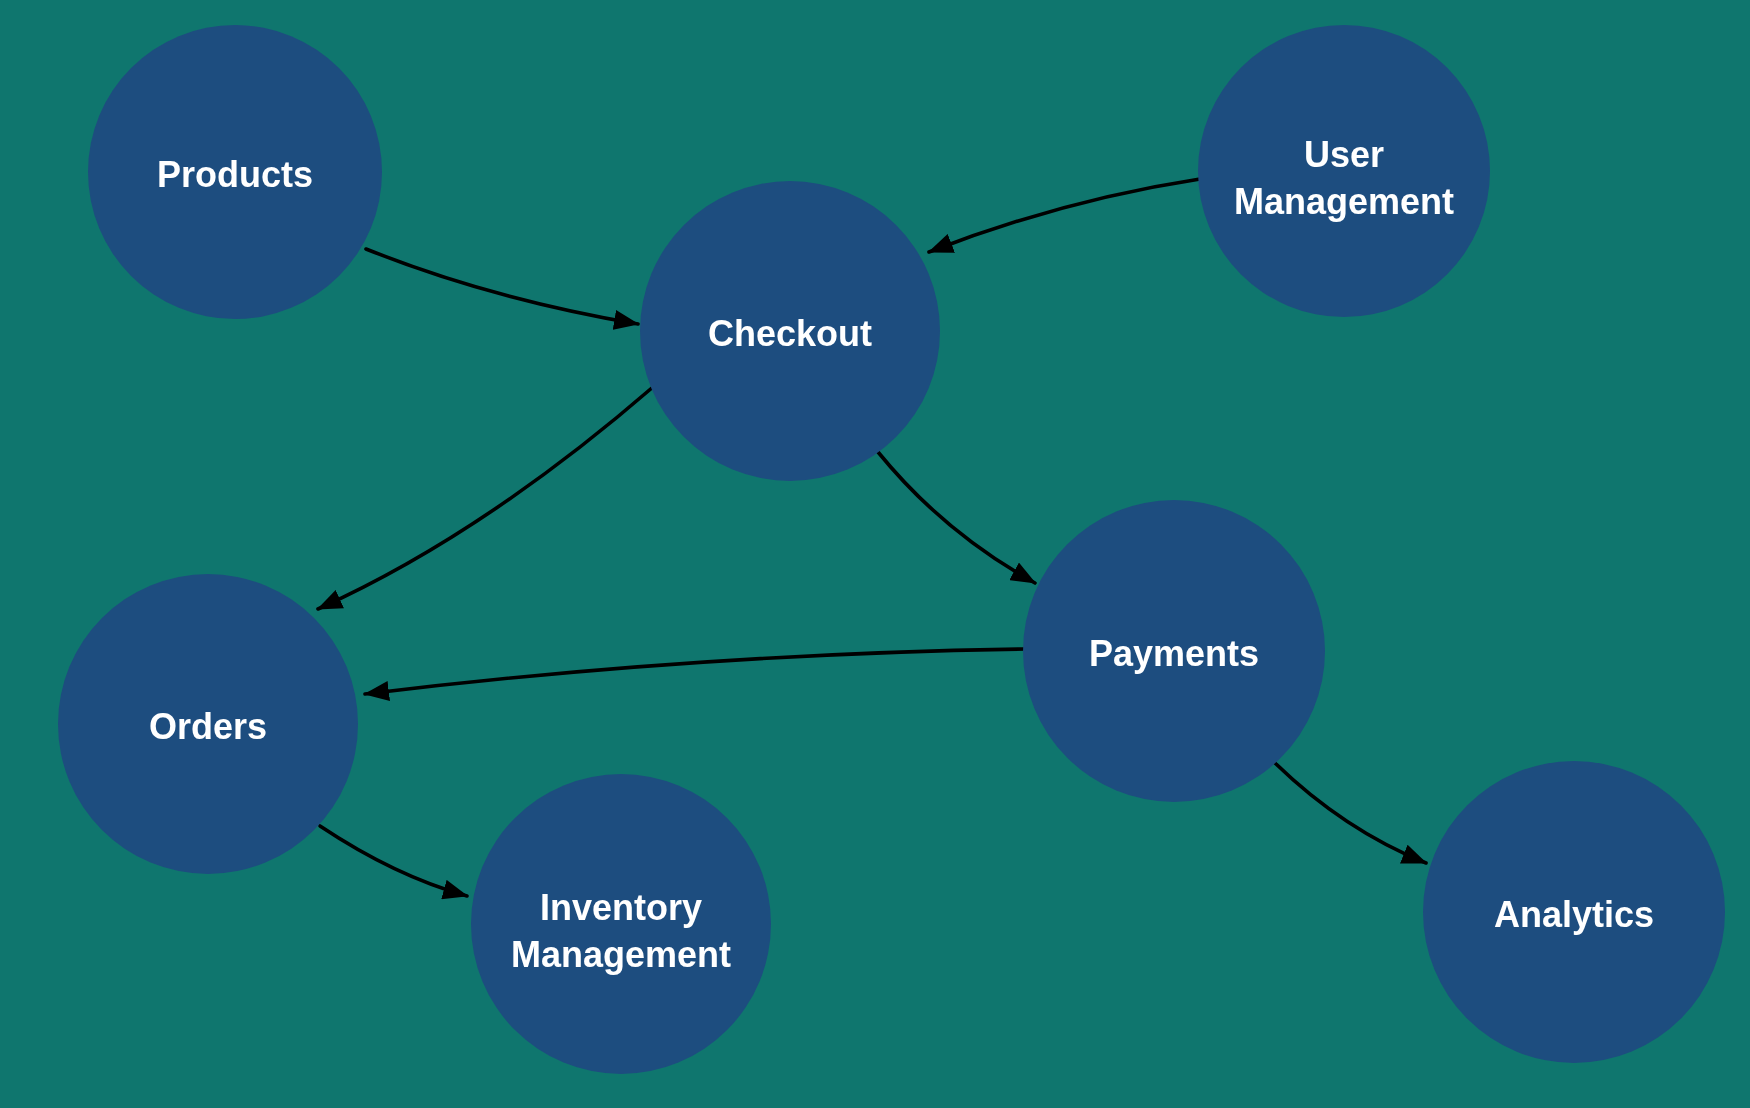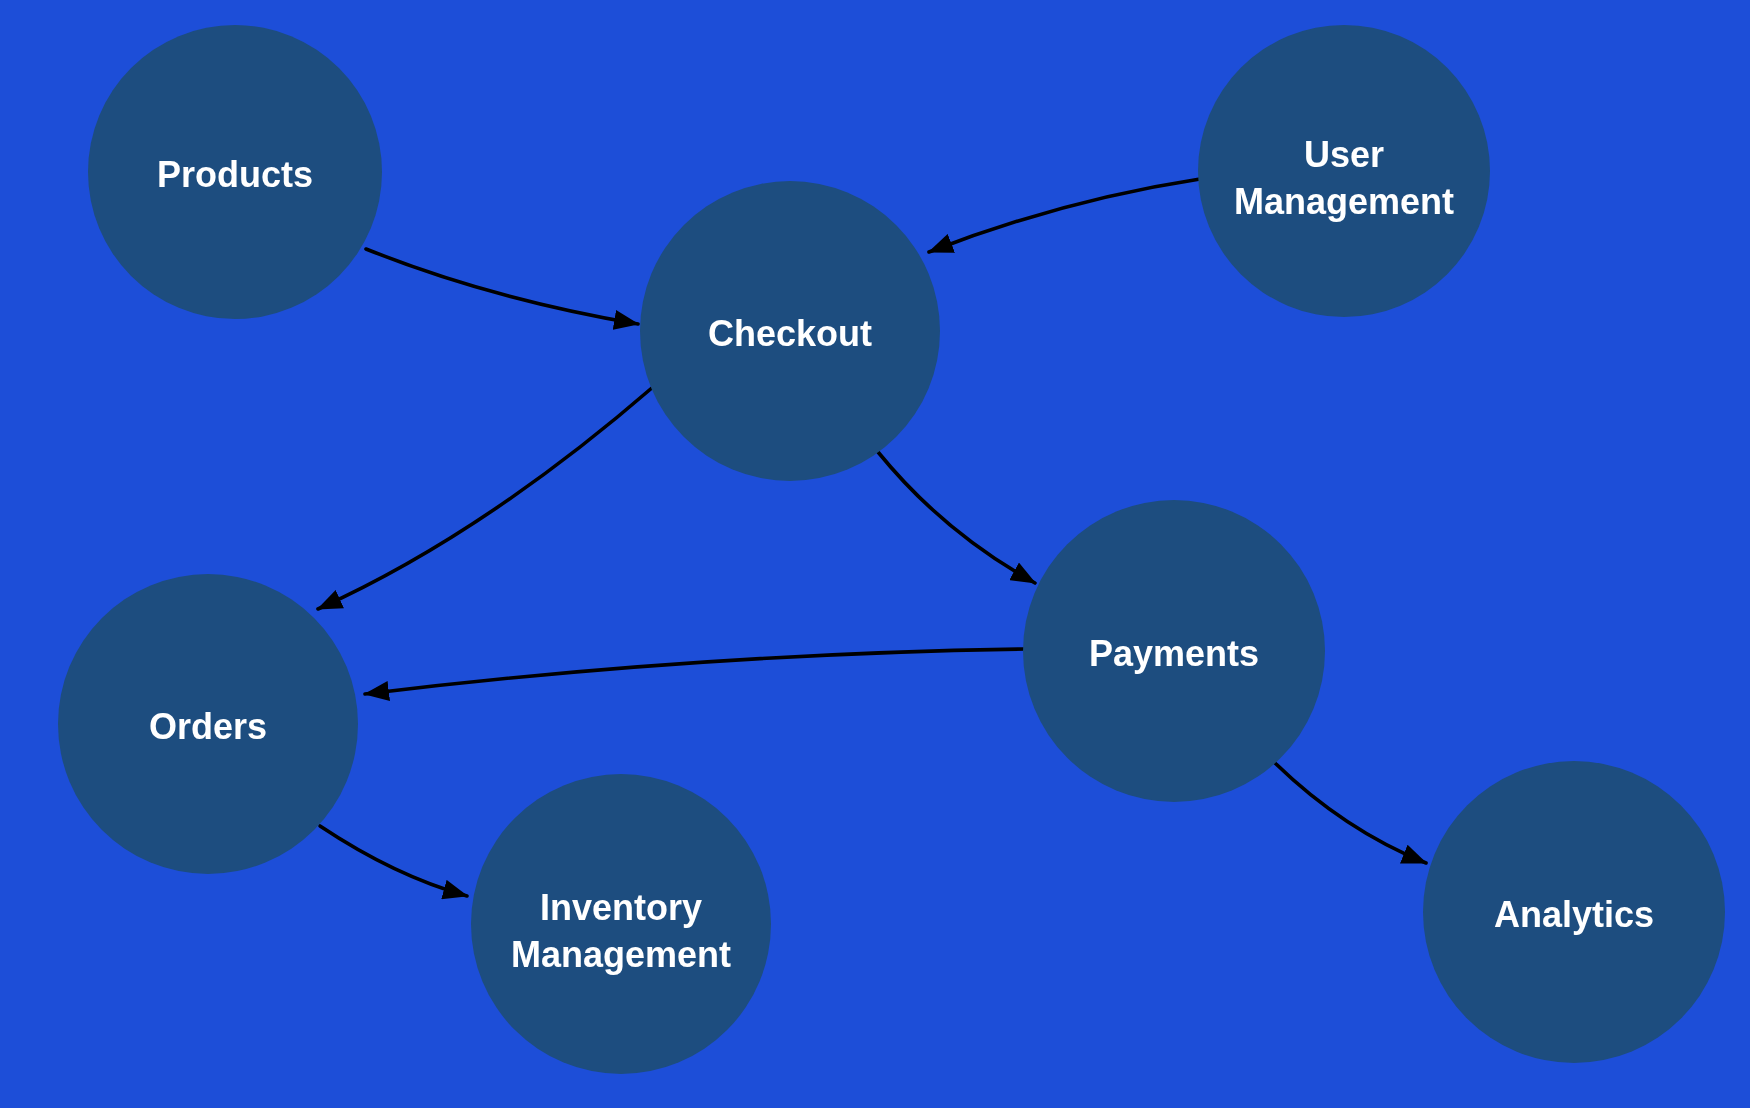--- a/index.html
+++ b/index.html
@@ -4,21 +4,21 @@
 <style>
   html, body {
     margin: 0;
     padding: 0;
     background: #ffffff;
   }
   .canvas {
     position: relative;
     width: 1750px;
     height: 1108px;
-    background: #1d4ed8;
+    background: #0f766e;
     overflow: hidden;
     font-family: "Liberation Sans", sans-serif;
   }
   svg { display: block; width: 1750px; height: 1108px; }
   .edge {
     fill: none;
     stroke-linecap: round;
   }
   .node-label {
     font-family: "Liberation Sans", sans-serif;

